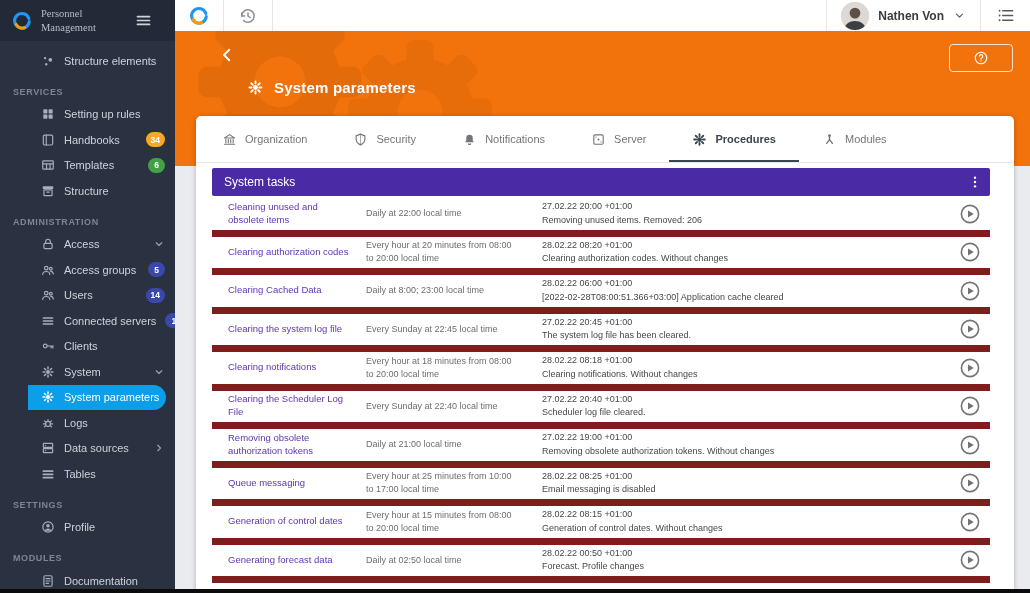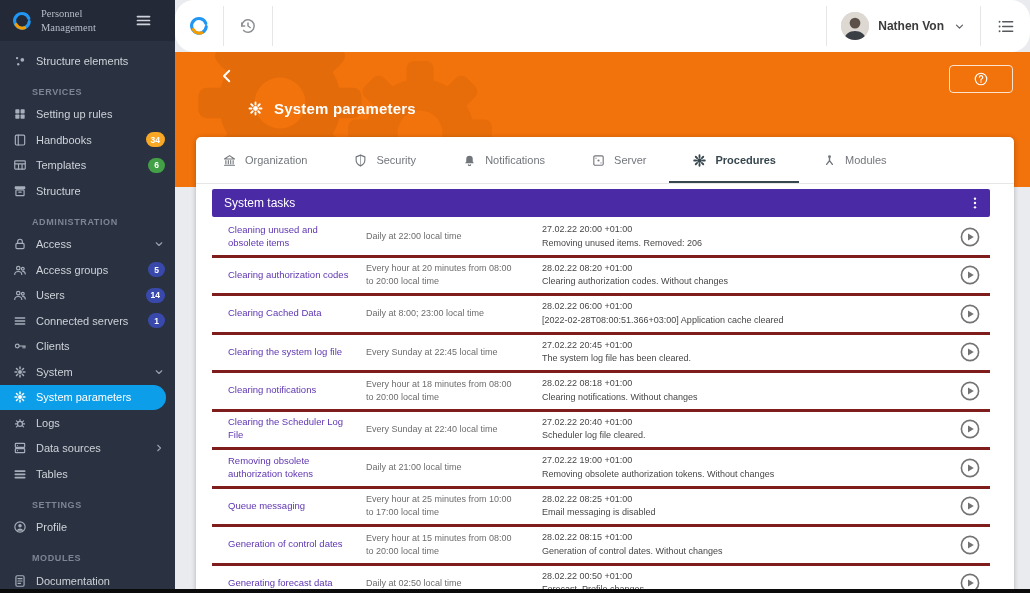--- a/index.html
+++ b/index.html
@@ -12,33 +12,33 @@
   }
   svg { display:block; width:100%; height:100%; }
 
   
   .sidebar { width:175px; flex-shrink:0; background:#2a3140; color:#ced3da; z-index:6; display:flex; flex-direction:column; }
   .sidebar-header { height:41px; background:#232936; display:flex; align-items:center; padding:0 10px 0 11px; gap:8px; flex-shrink:0;font-family:Liberation Serif, serif; }
   .logo { width:22px; height:22px; flex-shrink:0; }
   .brand { flex:1; font-size:10.5px; line-height:1.25; color:#b7bec9; max-width:86px; }
   .menu-btn { width:17px; height:17px; color:#cfd4dc; cursor:pointer; }
   .nav { padding-top:7px; overflow:hidden; flex:1; }
-  .nav-section { font-size:9px; font-weight:bold; letter-spacing:.6px; color:#7d8695; padding:13px 13px 5px; text-transform:uppercase;margin-left:19px; }
-  .nav-item { height:25.5px; display:flex; align-items:center; gap:9px; padding:0 10px 0 13px; font-size:11px; color:#ced3da; cursor:pointer; white-space:nowrap; }
+  .nav-section { font-size:9px; font-weight:bold; letter-spacing:.6px; color:#7d8695; padding:13px 13px 5px; text-transform:uppercase; }
+  .nav-item { height:25.5px; display:flex; align-items:center; gap:9px; padding:0 10px 0 13px; font-size:11px; color:#ced3da; cursor:pointer; white-space:nowrap;margin-left:28px; }
   .nav-item .ico { width:14px; height:14px; color:#a7afbc; flex-shrink:0; }
   .nav-item.child { }
   .nav-item.active { background:#0d9ee9; color:#fff; border-radius:0 15px 15px 0; margin-right:9px; }
   .nav-item.active .ico { color:#fff; }
   .badge { margin-left:auto; min-width:17px; height:15px; border-radius:8px; color:#fff; font-size:8.5px; font-weight:bold; display:flex; align-items:center; justify-content:center; padding:0 5px; }
   .chev { margin-left:auto; width:12px; height:12px; color:#99a1ae; }
 
   
   .main { flex:1; display:flex; flex-direction:column; position:relative; min-width:0; }
 
-  .topbar { height:52px; background:#fff; display:flex; align-items:center; flex-shrink:0;border-radius:19px; }
+  .topbar { height:31px; background:#fff; display:flex; align-items:center; flex-shrink:0; }
   .tb-divider { width:1px; height:40px; background:#e6e6e6; }
   .tb-icon { width:20px; height:20px; color:#8d9196; margin:0 14px; cursor:pointer; }
   .tb-logo { width:22px; height:22px; margin:0 13px; cursor:pointer; }
   .tb-spacer { flex:1; }
   .user-chip { display:flex; align-items:center; gap:9px; padding:0 14px; cursor:pointer; height:40px; }
   .avatar { width:28px; height:28px; border-radius:50%; background:#ddd8d2; overflow:hidden; flex-shrink:0; }
   .user-name { font-size:12px; font-weight:bold; color:#3b3b3b; }
   .user-chev { width:13px; height:13px; color:#5f6368; }
   .tb-list { width:19px; height:19px; color:#55595e; margin:0 15px; cursor:pointer; }
 
@@ -57,21 +57,21 @@
   .tabs { display:flex; height:47px; border-bottom:1px solid #e7e7e7; flex-shrink:0; padding:0 3px; }
   .tab { display:flex; align-items:center; gap:8px; padding:0 23px; font-size:11px; color:#72767b; cursor:pointer; }
   .tab .ico { width:15px; height:15px; }
   .tab.active { color:#37474f; font-weight:bold; box-shadow:inset 0 -2px 0 #37474f; }
 
   .panel { flex:1; display:flex; flex-direction:column; padding:5px 24px 0 16px; overflow:hidden; }
   .panel-header { background:#4b2aa5; color:#fff; height:28px; border-radius:2px; display:flex; align-items:center; padding:0 4px 0 12px; font-size:12px; flex-shrink:0; }
   .kebab-btn { margin-left:auto; width:22px; height:22px; color:#fff; cursor:pointer; padding:3px; }
 
   .rows { flex:1; overflow:hidden; margin-top:2px; }
-  .row { display:grid; grid-template-columns:126px 164px 1fr 30px; gap:12px; align-items:center; height:38.5px; border-bottom:3px solid #7f1d1d; padding-left:16px; padding-right:2px; }
+  .row { display:grid; grid-template-columns:126px 164px 1fr 30px; gap:12px; align-items:center; height:38.5px; border-bottom:7px solid #7f1d1d; padding-left:16px; padding-right:2px; }
   .task-name { color:#5e35b1; font-size:9.5px; line-height:1.35; cursor:pointer; }
   .task-sched { color:#6d6d6d; font-size:9px; line-height:1.45; max-width:150px; }
   .task-status { font-size:9px; color:#474747; line-height:1.5; }
   .play-btn { width:24px; height:24px; color:#737373; cursor:pointer; }
 
   .screen-edge { position:absolute; left:0; right:0; bottom:0; height:4px; background:#0b0b0b; z-index:20; }
 </style>
 </head>
 <body>
 

